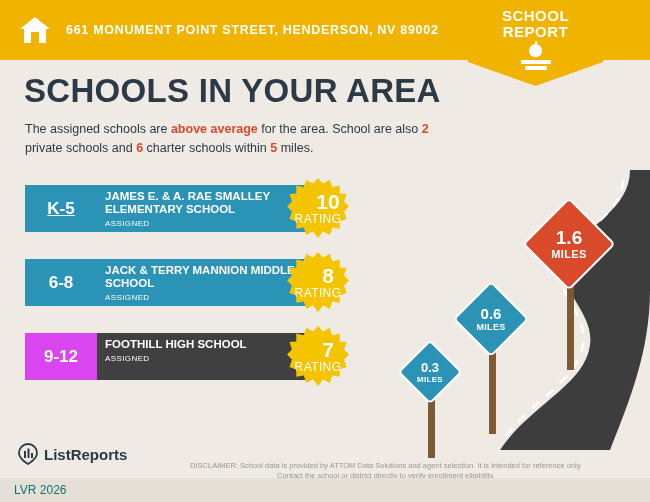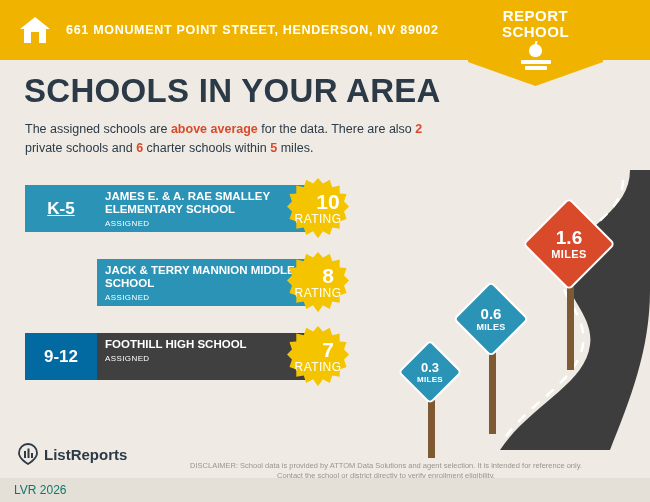--- a/index.html
+++ b/index.html
@@ -154,21 +154,21 @@
   }
   .assigned {
     font-size: 8px;
     letter-spacing: 0.4px;
     margin-top: 3px;
   }
   .r-blue .grade { background: #2b93b6; text-decoration: underline; }
   .r-blue .namebox { background: #2b93b6; }
   .r-teal .grade { background: #2b93b6; }
   .r-teal .namebox { background: #2b93b6; }
-  .r-red .grade { background: #0369a1; }
+  .r-red .grade { background: #d946ef; }
   .r-red .namebox { background: #404040; }
 
   
   .burst {
     position: absolute;
     left: 262px;
     top: -7px;
     width: 62px;
     height: 62px;
   }
@@ -299,53 +299,54 @@
     <svg width="34" height="34" viewBox="0 0 34 34">
       <path d="M17 4 L32 16 L28 16 L28 30 L6 30 L6 16 L2 16 Z" fill="#ffffff"></path>
       <rect x="13" y="19" width="8" height="11" fill="#f0b400"></rect>
     </svg>
   </div>
   <div class="address-text">661 MONUMENT POINT STREET, HENDERSON, NV 89002</div>
 </div>
 
 <div class="badge">
   <div class="badge-title">
+    <div>SCHOOL</div>
     <div>REPORT</div>
-    <div>SCHOOL</div>
   </div>
   <div class="badge-icons">
     <div class="apple"></div>
     <div class="book"></div>
     <div class="book2"></div>
   </div>
 </div>
 
 <div class="headline">SCHOOLS IN YOUR AREA</div>
 
 <div class="subcopy">
-  <span>The assigned schools are </span><span class="hl-red">above average</span><span> for the data. There are also </span><span class="hl-red">2</span><span> private schools and </span><span class="hl-red">6</span><span> charter schools within </span><span class="hl-red">5</span><span> miles.</span>
+  <span>The assigned schools are </span><span class="hl-red">above average</span><span> for the area. School are also </span><span class="hl-red">2</span><span> private schools and </span><span class="hl-red">6</span><span> charter schools within </span><span class="hl-red">5</span><span> miles.</span>
 </div>
 
 <div class="rows">
 
   <div class="row r-blue">
     <div class="grade">K-5</div>
     <div class="namebox">
       <div class="school-name">JAMES E. &amp; A. RAE SMALLEY ELEMENTARY SCHOOL</div>
       <div class="assigned">ASSIGNED</div>
     </div>
     <div class="burst">
       <div class="burst-shape">
         <div class="burst-num">10</div>
         <div class="burst-label">RATING</div>
       </div>
     </div>
   </div>
 
   <div class="row r-teal">
+    <div class="grade">6-8</div>
     <div class="namebox">
       <div class="school-name">JACK &amp; TERRY MANNION MIDDLE SCHOOL</div>
       <div class="assigned">ASSIGNED</div>
     </div>
     <div class="burst">
       <div class="burst-shape">
         <div class="burst-num">8</div>
         <div class="burst-label">RATING</div>
       </div>
     </div>

